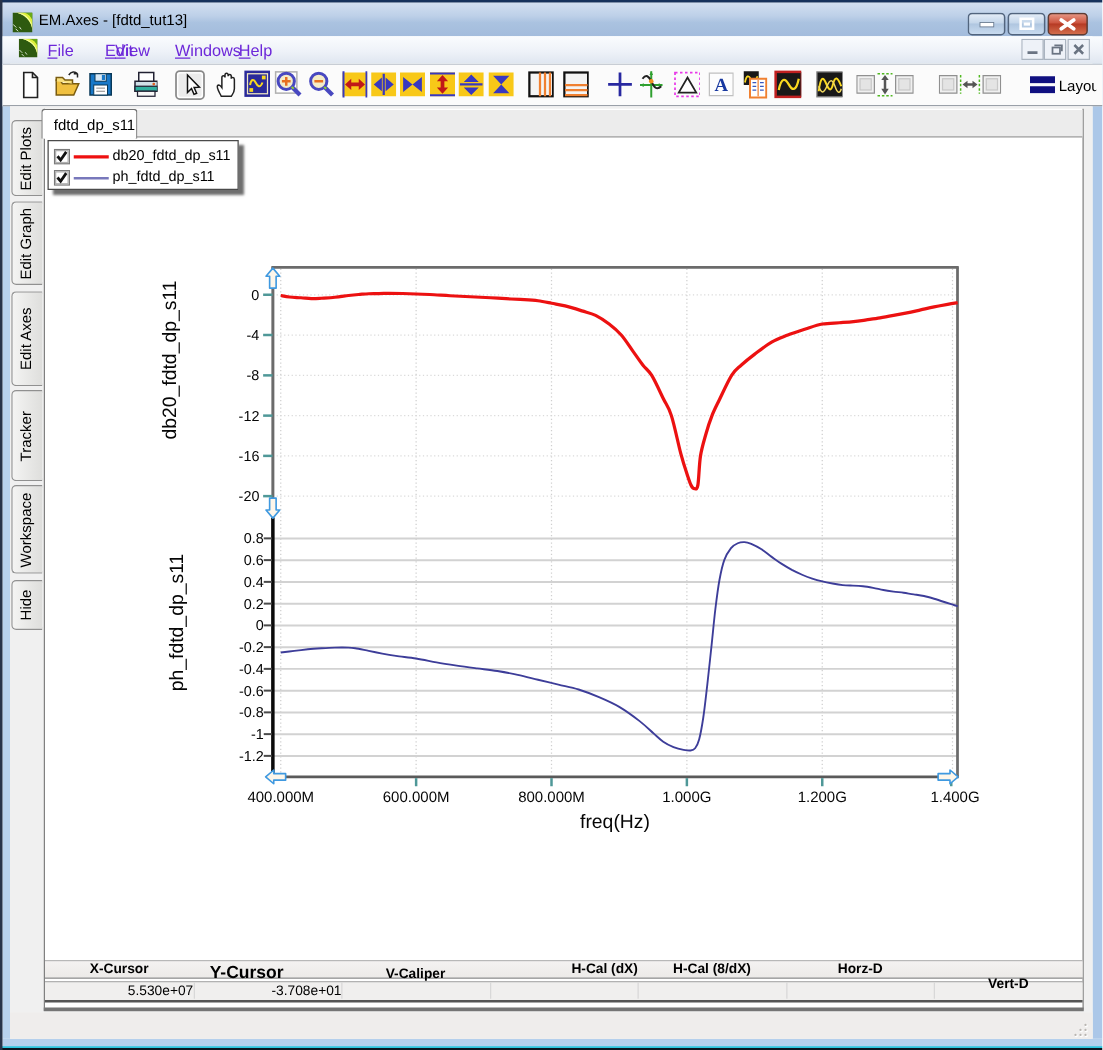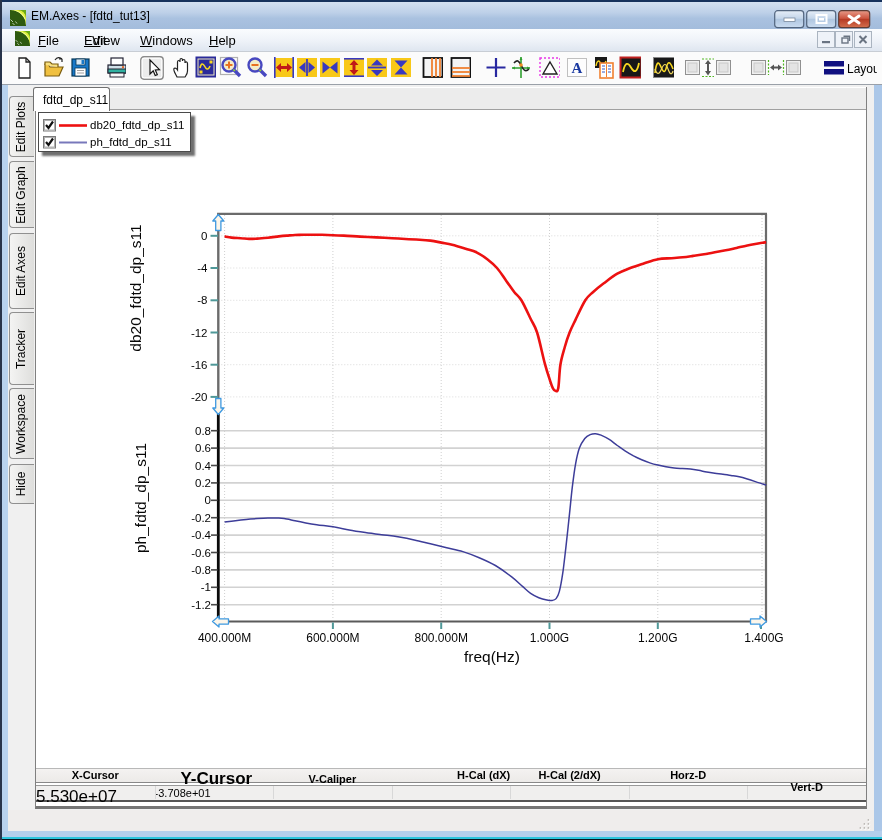--- a/index.html
+++ b/index.html
@@ -14,21 +14,21 @@
 #frame-right2 { left:873px; top:85px; width:1px; height:746px; background:#d8e6f4; }
 #frame-bottom { left:2px; top:831px; width:880px; height:7px; background:#b4cfec; }
 #frame-dark { left:0; top:837px; width:882px; height:3px; background:linear-gradient(180deg,#2cc4dc 0%,#2cc4dc 55%,#0c1420 60%,#0c1420 100%); }
 
 #titlebar { left:2px; top:2px; width:880px; height:27px;
   background:linear-gradient(180deg,#d3e0f1 0%,#bdd0e8 40%,#aac2e0 60%,#a3bcdc 100%); }
 #title-text { left:31px; top:9px; font-size:12px; color:#000; }
 
 #menubar { left:2px; top:29px; width:880px; height:22px;
   background:linear-gradient(180deg,#fafcfe 0%,#eef2f8 55%,#dfe6f0 100%); }
-.menu-item { position:absolute; top:33px; font-size:13px; color:#000000; }
+.menu-item { position:absolute; top:33px; font-size:13px; color:#6d28d9; }
 
 #toolbar { left:2px; top:51px; width:880px; height:34px; background:#fbfbfb; border-top:1px solid #c8cdd4; border-bottom:1px solid #9aa0a8; }
 
 #sidebar { left:8px; top:85px; width:27px; height:746px; background:#f0f0f0; }
 .vtab { position:absolute; left:9px; width:25px; background:linear-gradient(90deg,#f4f4f3,#dededc); border:1px solid #909090; border-right:none; border-radius:4px 0 0 4px; }
 .vtab span { position:absolute; left:4px; top:50%; transform:translateY(-50%) ; writing-mode:vertical-rl; transform:translateY(-50%) rotate(180deg); font-size:12px; color:#000; white-space:nowrap; }
 
 #client { left:35px; top:87px; width:832px; height:722px; background:#fff; border:1px solid #808080; border-top:none; border-bottom:3px solid #757575; }
 #tabstrip { left:36px; top:88px; width:830px; height:22px; background:#ececec; border-bottom:1px solid #a0a0a0; }
 #tab1 { left:33px; top:87px; width:77px; height:24px; background:#fff; border:1px solid #707070; border-bottom:none; border-radius:3px 3px 0 0; }
@@ -83,21 +83,21 @@
 <rect x="10" y="8" width="11" height="3.5" fill="#fff" stroke="#6a7b90" stroke-width="0.7"></rect>
 <rect x="42.5" y="5" width="10" height="8" fill="none" stroke="#fff" stroke-width="2"></rect>
 <rect x="45" y="8" width="5" height="2.5" fill="#fff"></rect>
 <path d="M75,6 L85,13 M85,6 L75,13" stroke="#fff" stroke-width="3" stroke-linecap="round"></path>
 </svg>
 <div class="abs" id="menubar"></div>
 <div class="abs menu-item" style="left:38px;"><u>F</u>ile</div>
 <div class="abs menu-item" style="left:84px;"><u>E</u>dit</div>
 <div class="abs menu-item" style="left:92px;"><u>V</u>iew</div>
 <div class="abs menu-item" style="left:140px;"><u>W</u>indows</div>
-<div class="abs menu-item" style="left:209px;"><u>H</u>elp</div>
+<div class="abs menu-item" style="left:191px;"><u>H</u>elp</div>
 <svg class="abs" style="left:15px;top:31px;" width="15" height="15" viewBox="0 0 16 16">
 <rect x="0" y="0" width="16" height="16" fill="#2e5a10"></rect>
 <path d="M8,0 L16,0 L16,8 A8,8 0 0 0 8,0 Z" fill="#6aaa16"></path>
 <path d="M0.5,0 A15.5,15.5 0 0 1 16,15.5 L16,8 A8,8 0 0 0 8,0 Z" fill="#dcf03a"></path>
 <path d="M0.5,0 A15.5,15.5 0 0 1 16,15.5 L16,13.8 A13.3,13.3 0 0 0 2.7,0 Z" fill="#f4fca0"></path>
 <g stroke="#dde8d8" stroke-width="0.8">
       <line x1="0.5" y1="9.5" x2="3" y2="12"></line>
       <line x1="2.5" y1="13" x2="4.5" y2="15"></line>
       <line x1="5.5" y1="11.5" x2="7" y2="13.5"></line>
     </g>
@@ -418,32 +418,32 @@
       </svg>
       <span class="ltext">ph_fdtd_dp_s11</span>
     </div>
 </div>
 <div class="abs" style="left:36px;top:767px;width:830px;height:35px;">
 <div class="abs" style="left:0;top:1px;width:830px;height:15px;background:linear-gradient(180deg,#f4f2f1,#eceae8);border-top:1px solid #b8b8b8;border-bottom:1px solid #888;"></div>
 <div class="abs" style="left:0;top:17.5px;width:830px;height:1px;background:#999;"></div>
 <div class="abs" style="left:0;top:18.5px;width:830px;height:14.5px;background:#f0efee;"></div>
 <div class="abs" style="left:0;top:33px;width:830px;height:2px;background:#555;"></div>
 <div class="abs" style="left:0.0px;top:2px;width:118.6px;height:13px;font-size:11px;font-weight:bold;text-align:center;color:#000;">X-Cursor</div>
-<div class="abs" style="left:0.0px;top:19.5px;width:118.6px;height:13px;font-size:17px;text-align:left;color:#000;">5.530e+07</div>
-<div class="abs" style="left:121px;top:2px;width:118.6px;height:13px;font-size:17px;font-weight:bold;text-align:center;color:#000;">Y-Cursor</div>
-<div class="abs" style="left:118.6px;top:19.5px;width:118.6px;height:13px;font-size:11px;text-align:left;color:#000;">-3.708e+01</div>
+<div class="abs" style="left:0.0px;top:19.5px;width:118.6px;height:13px;font-size:11px;text-align:right;color:#000;">5.530e+07</div>
+<div class="abs" style="left:102px;top:2px;width:118.6px;height:13px;font-size:14px;font-weight:bold;text-align:center;color:#000;">Y-Cursor</div>
+<div class="abs" style="left:118.6px;top:19.5px;width:118.6px;height:13px;font-size:11px;text-align:right;color:#000;">-3.708e+01</div>
 
 <div class="abs" style="left:118.6px;top:19px;width:1px;height:13px;background:#d8d8d8;"></div>
 <div class="abs" style="left:237.1px;top:6px;width:118.6px;height:13px;font-size:11px;font-weight:bold;text-align:center;color:#000;">V-Caliper</div>
 
 <div class="abs" style="left:237.1px;top:19px;width:1px;height:13px;background:#d8d8d8;"></div>
 <div class="abs" style="left:355.7px;top:2px;width:118.6px;height:13px;font-size:11px;font-weight:bold;text-align:right;color:#000;">H-Cal (dX)</div>
 
 <div class="abs" style="left:355.7px;top:19px;width:1px;height:13px;background:#d8d8d8;"></div>
-<div class="abs" style="left:474.3px;top:2px;width:118.6px;height:13px;font-size:11px;font-weight:bold;text-align:center;color:#000;">H-Cal (2/dX)</div>
+<div class="abs" style="left:474.3px;top:2px;width:118.6px;height:13px;font-size:11px;font-weight:bold;text-align:center;color:#000;">H-Cal (8/dX)</div>
 
 <div class="abs" style="left:474.3px;top:19px;width:1px;height:13px;background:#d8d8d8;"></div>
 <div class="abs" style="left:592.9px;top:2px;width:118.6px;height:13px;font-size:11px;font-weight:bold;text-align:center;color:#000;">Horz-D</div>
 
 <div class="abs" style="left:592.9px;top:19px;width:1px;height:13px;background:#d8d8d8;"></div>
 <div class="abs" style="left:711.4px;top:2px;width:118.6px;height:13px;font-size:11px;font-weight:bold;text-align:center;color:#000;margin-top:12px;">Vert-D</div>
 
 <div class="abs" style="left:711.4px;top:19px;width:1px;height:13px;background:#d8d8d8;"></div>
 </div>
 <div class="abs" id="statusbar"></div>

